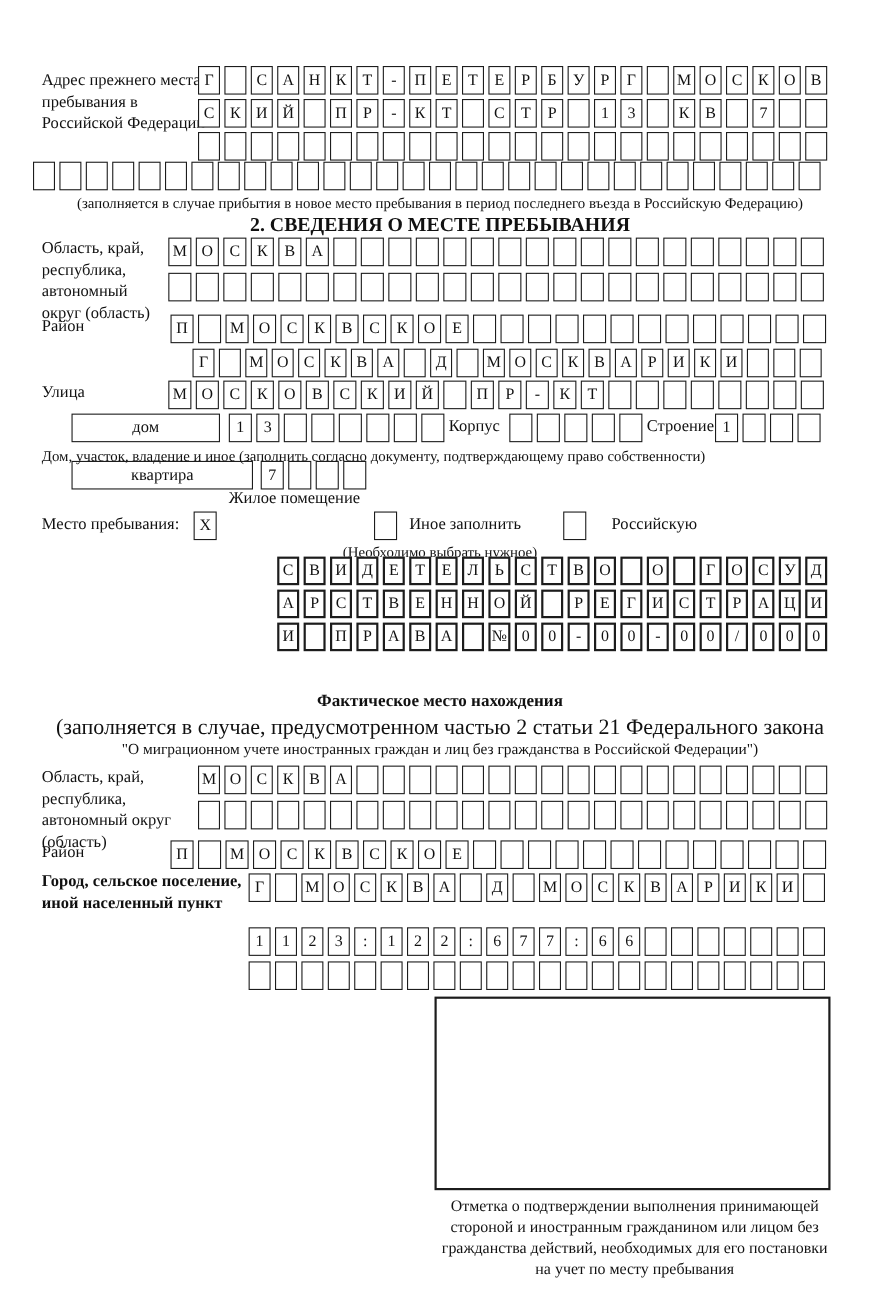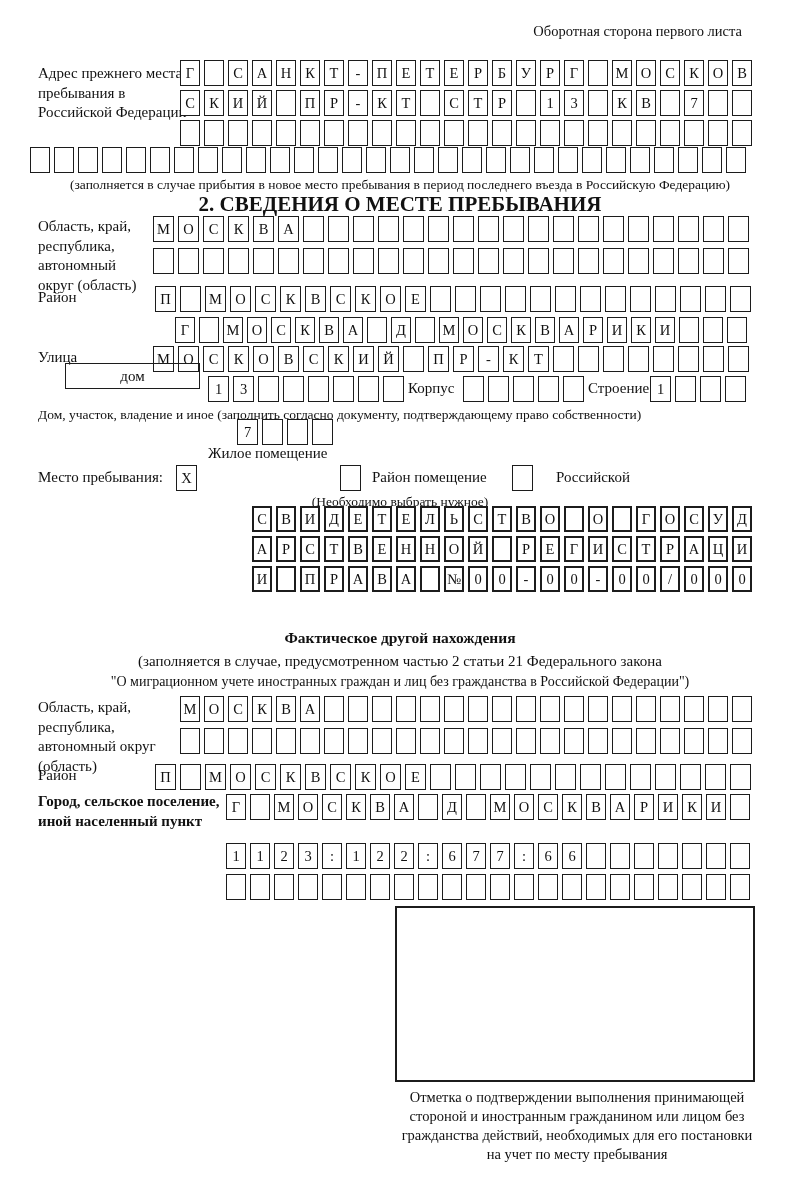--- a/index.html
+++ b/index.html
@@ -24,21 +24,20 @@
   .stamp{position:absolute;left:395px;top:906px;width:360px;height:176px;
          border:2px solid #1c1c1c;box-sizing:border-box;}
   .stampnote{position:absolute;left:338px;top:1088px;width:478px;text-align:center;
              font-size:14.5px;line-height:19px;}
 </style>
 </head>
 <body>
 
 <div id="form">
 
-  <div class="lbl" style="top:22px;right:58px;font-size:14.5px;">Оборотная сторона первого листа</div>
 
   <div class="lbl" style="left:38px;top:64px;width:152px;">Адрес прежнего места пребывания в Российской Федерации</div>
   <div class="cells p24" style="left:180px;top:60px;">
       <div class="cell">Г</div>
       <div class="cell"></div>
       <div class="cell">С</div>
       <div class="cell">А</div>
       <div class="cell">Н</div>
       <div class="cell">К</div>
       <div class="cell">Т</div>
@@ -139,21 +138,21 @@
       <div class="cell"></div>
       <div class="cell"></div>
       <div class="cell"></div>
       <div class="cell"></div>
       <div class="cell"></div>
       <div class="cell"></div>
       <div class="cell"></div>
     </div>
   <div class="note center" style="top:176px;">(заполняется в случае прибытия в новое место пребывания в период последнего въезда в Российскую Федерацию)</div>
 
-  <div class="lbl center bold" style="top:195px;font-size:21px;">2. СВЕДЕНИЯ О МЕСТЕ ПРЕБЫВАНИЯ</div>
+  <div class="lbl center bold" style="top:195px;font-size:18px;">2. СВЕДЕНИЯ О МЕСТЕ ПРЕБЫВАНИЯ</div>
 
   <div class="lbl" style="left:38px;top:217px;width:115px;">Область, край, республика, автономный округ (область)</div>
   <div class="cells p25" style="left:153px;top:216px;">
       <div class="cell">М</div>
       <div class="cell">О</div>
       <div class="cell">С</div>
       <div class="cell">К</div>
       <div class="cell">В</div>
       <div class="cell">А</div>
       <div class="cell"></div>
@@ -278,21 +277,21 @@
       <div class="cell"></div>
       <div class="cell"></div>
       <div class="cell"></div>
       <div class="cell"></div>
       <div class="cell"></div>
       <div class="cell"></div>
       <div class="cell"></div>
       <div class="cell"></div>
     </div>
 
-  <div class="wbox" style="left:65px;top:363px;width:135px;">дом</div>
+  <div class="wbox" style="left:65px;top:376px;width:135px;">дом</div>
   <div class="cells p25" style="left:208px;top:376px;">
       <div class="cell">1</div>
       <div class="cell">3</div>
       <div class="cell"></div>
       <div class="cell"></div>
       <div class="cell"></div>
       <div class="cell"></div>
       <div class="cell"></div>
       <div class="cell"></div>
     </div>
@@ -306,34 +305,35 @@
     </div>
   <div class="lbl" style="left:588px;top:379px;">Строение</div>
   <div class="cells p25" style="left:650px;top:376px;">
       <div class="cell">1</div>
       <div class="cell"></div>
       <div class="cell"></div>
       <div class="cell"></div>
     </div>
   <div class="note" style="left:38px;top:406px;">Дом, участок, владение и иное (заполнить согласно документу, подтверждающему право собственности)</div>
 
+  <div class="wbox" style="left:65px;top:419px;width:165px;">квартира</div>
   <div class="cells p25" style="left:237px;top:419px;">
       <div class="cell">7</div>
       <div class="cell"></div>
       <div class="cell"></div>
       <div class="cell"></div>
     </div>
 
   <div class="lbl" style="left:38px;top:468px;">Место пребывания:</div>
   <div class="chk" style="left:176px;top:465px;">X</div>
   <div class="lbl" style="left:208px;top:444px;">Жилое помещение</div>
   <div class="chk" style="left:340px;top:465px;"></div>
-  <div class="lbl" style="left:372px;top:468px;">Район помещение</div>
+  <div class="lbl" style="left:372px;top:468px;">Иное заполнить</div>
   <div class="chk" style="left:512px;top:465px;"></div>
-  <div class="lbl" style="left:556px;top:468px;">Российской</div>
+  <div class="lbl" style="left:556px;top:468px;">Российскую</div>
   <div class="note center" style="top:493px;">(Необходимо выбрать нужное)</div>
 
   <div class="cells p24 bd" style="left:252px;top:506px;">
       <div class="cell">С</div>
       <div class="cell">В</div>
       <div class="cell">И</div>
       <div class="cell">Д</div>
       <div class="cell">Е</div>
       <div class="cell">Т</div>
       <div class="cell">Е</div>
@@ -392,22 +392,22 @@
       <div class="cell">0</div>
       <div class="cell">-</div>
       <div class="cell">0</div>
       <div class="cell">0</div>
       <div class="cell">/</div>
       <div class="cell">0</div>
       <div class="cell">0</div>
       <div class="cell">0</div>
     </div>
 
-  <div class="lbl center bold" style="top:628px;font-size:15.5px;">Фактическое другой нахождения</div>
-  <div class="note center" style="top:653px;font-size:15px;">(заполняется в случае, предусмотренном частью 2 статьи 21 Федерального закона</div>
+  <div class="lbl center bold" style="top:628px;font-size:15.5px;">Фактическое место нахождения</div>
+  <div class="note center" style="top:653px;font-size:20px;">(заполняется в случае, предусмотренном частью 2 статьи 21 Федерального закона</div>
   <div class="note center" style="top:673px;font-size:14px;">"О миграционном учете иностранных граждан и лиц без гражданства в Российской Федерации")</div>
 
   <div class="lbl" style="left:38px;top:698px;width:158px;">Область, край, республика, автономный округ (область)</div>
   <div class="cells p24" style="left:180px;top:696px;">
       <div class="cell">М</div>
       <div class="cell">О</div>
       <div class="cell">С</div>
       <div class="cell">К</div>
       <div class="cell">В</div>
       <div class="cell">А</div>

